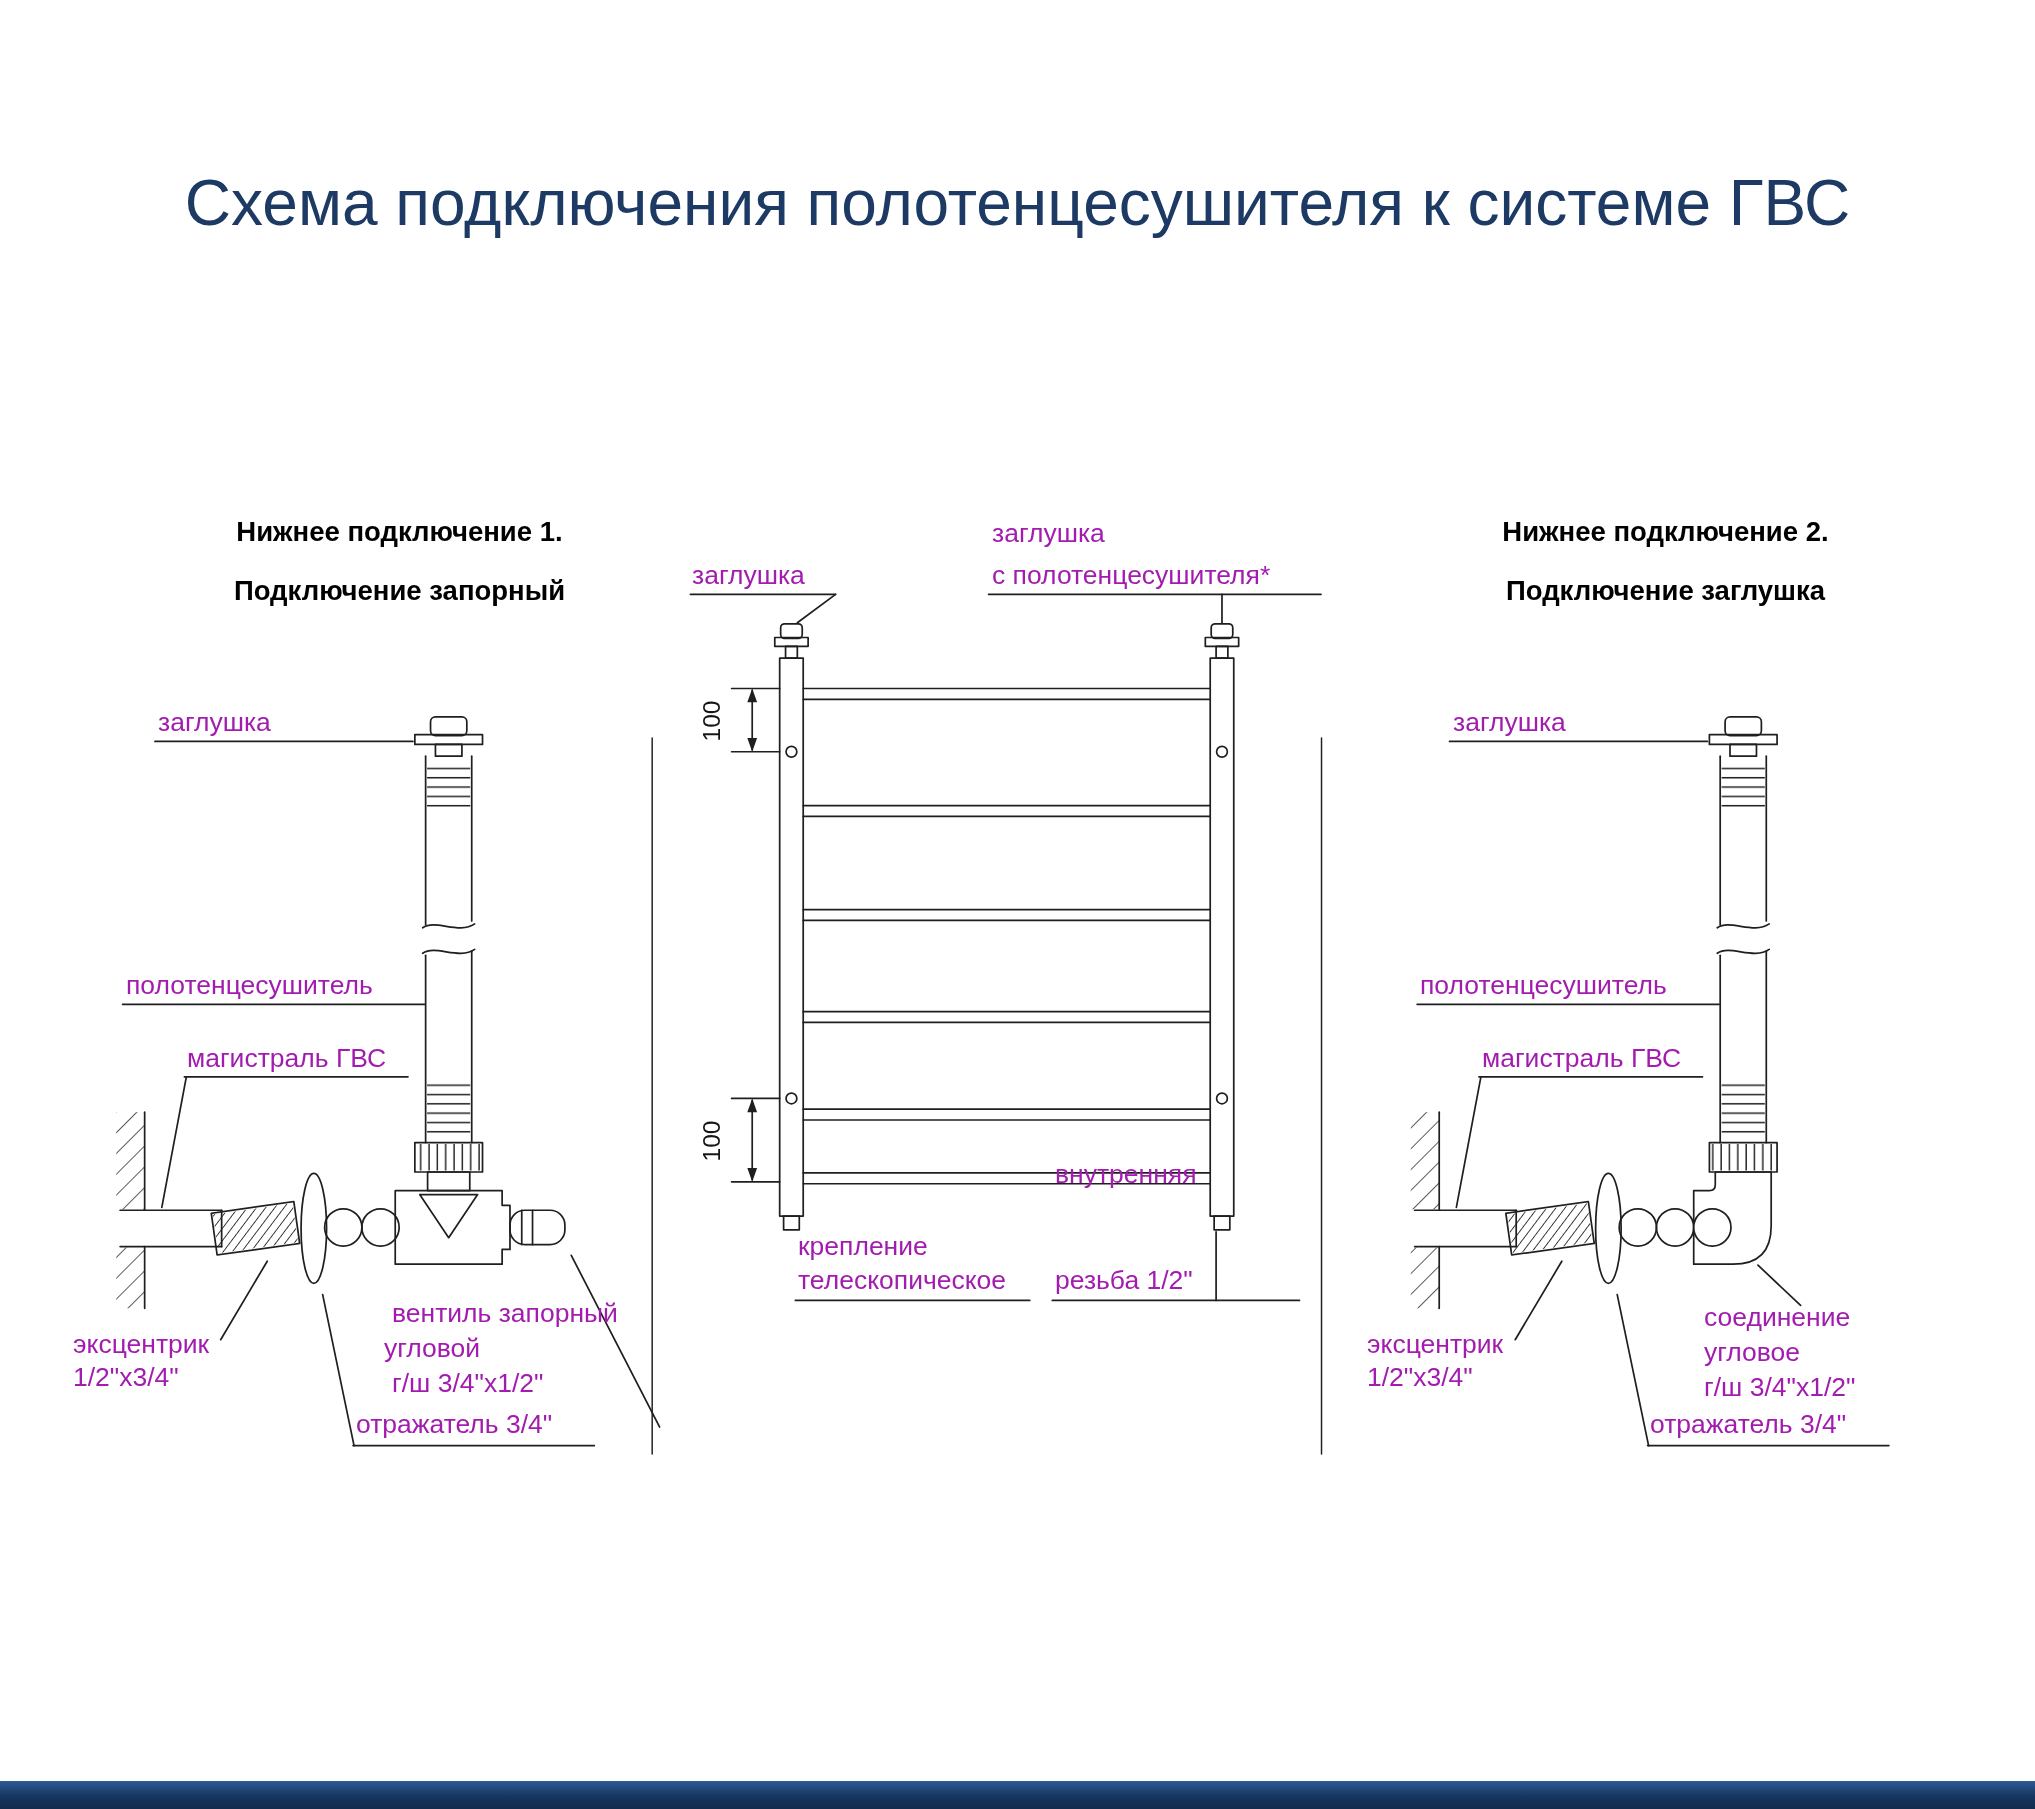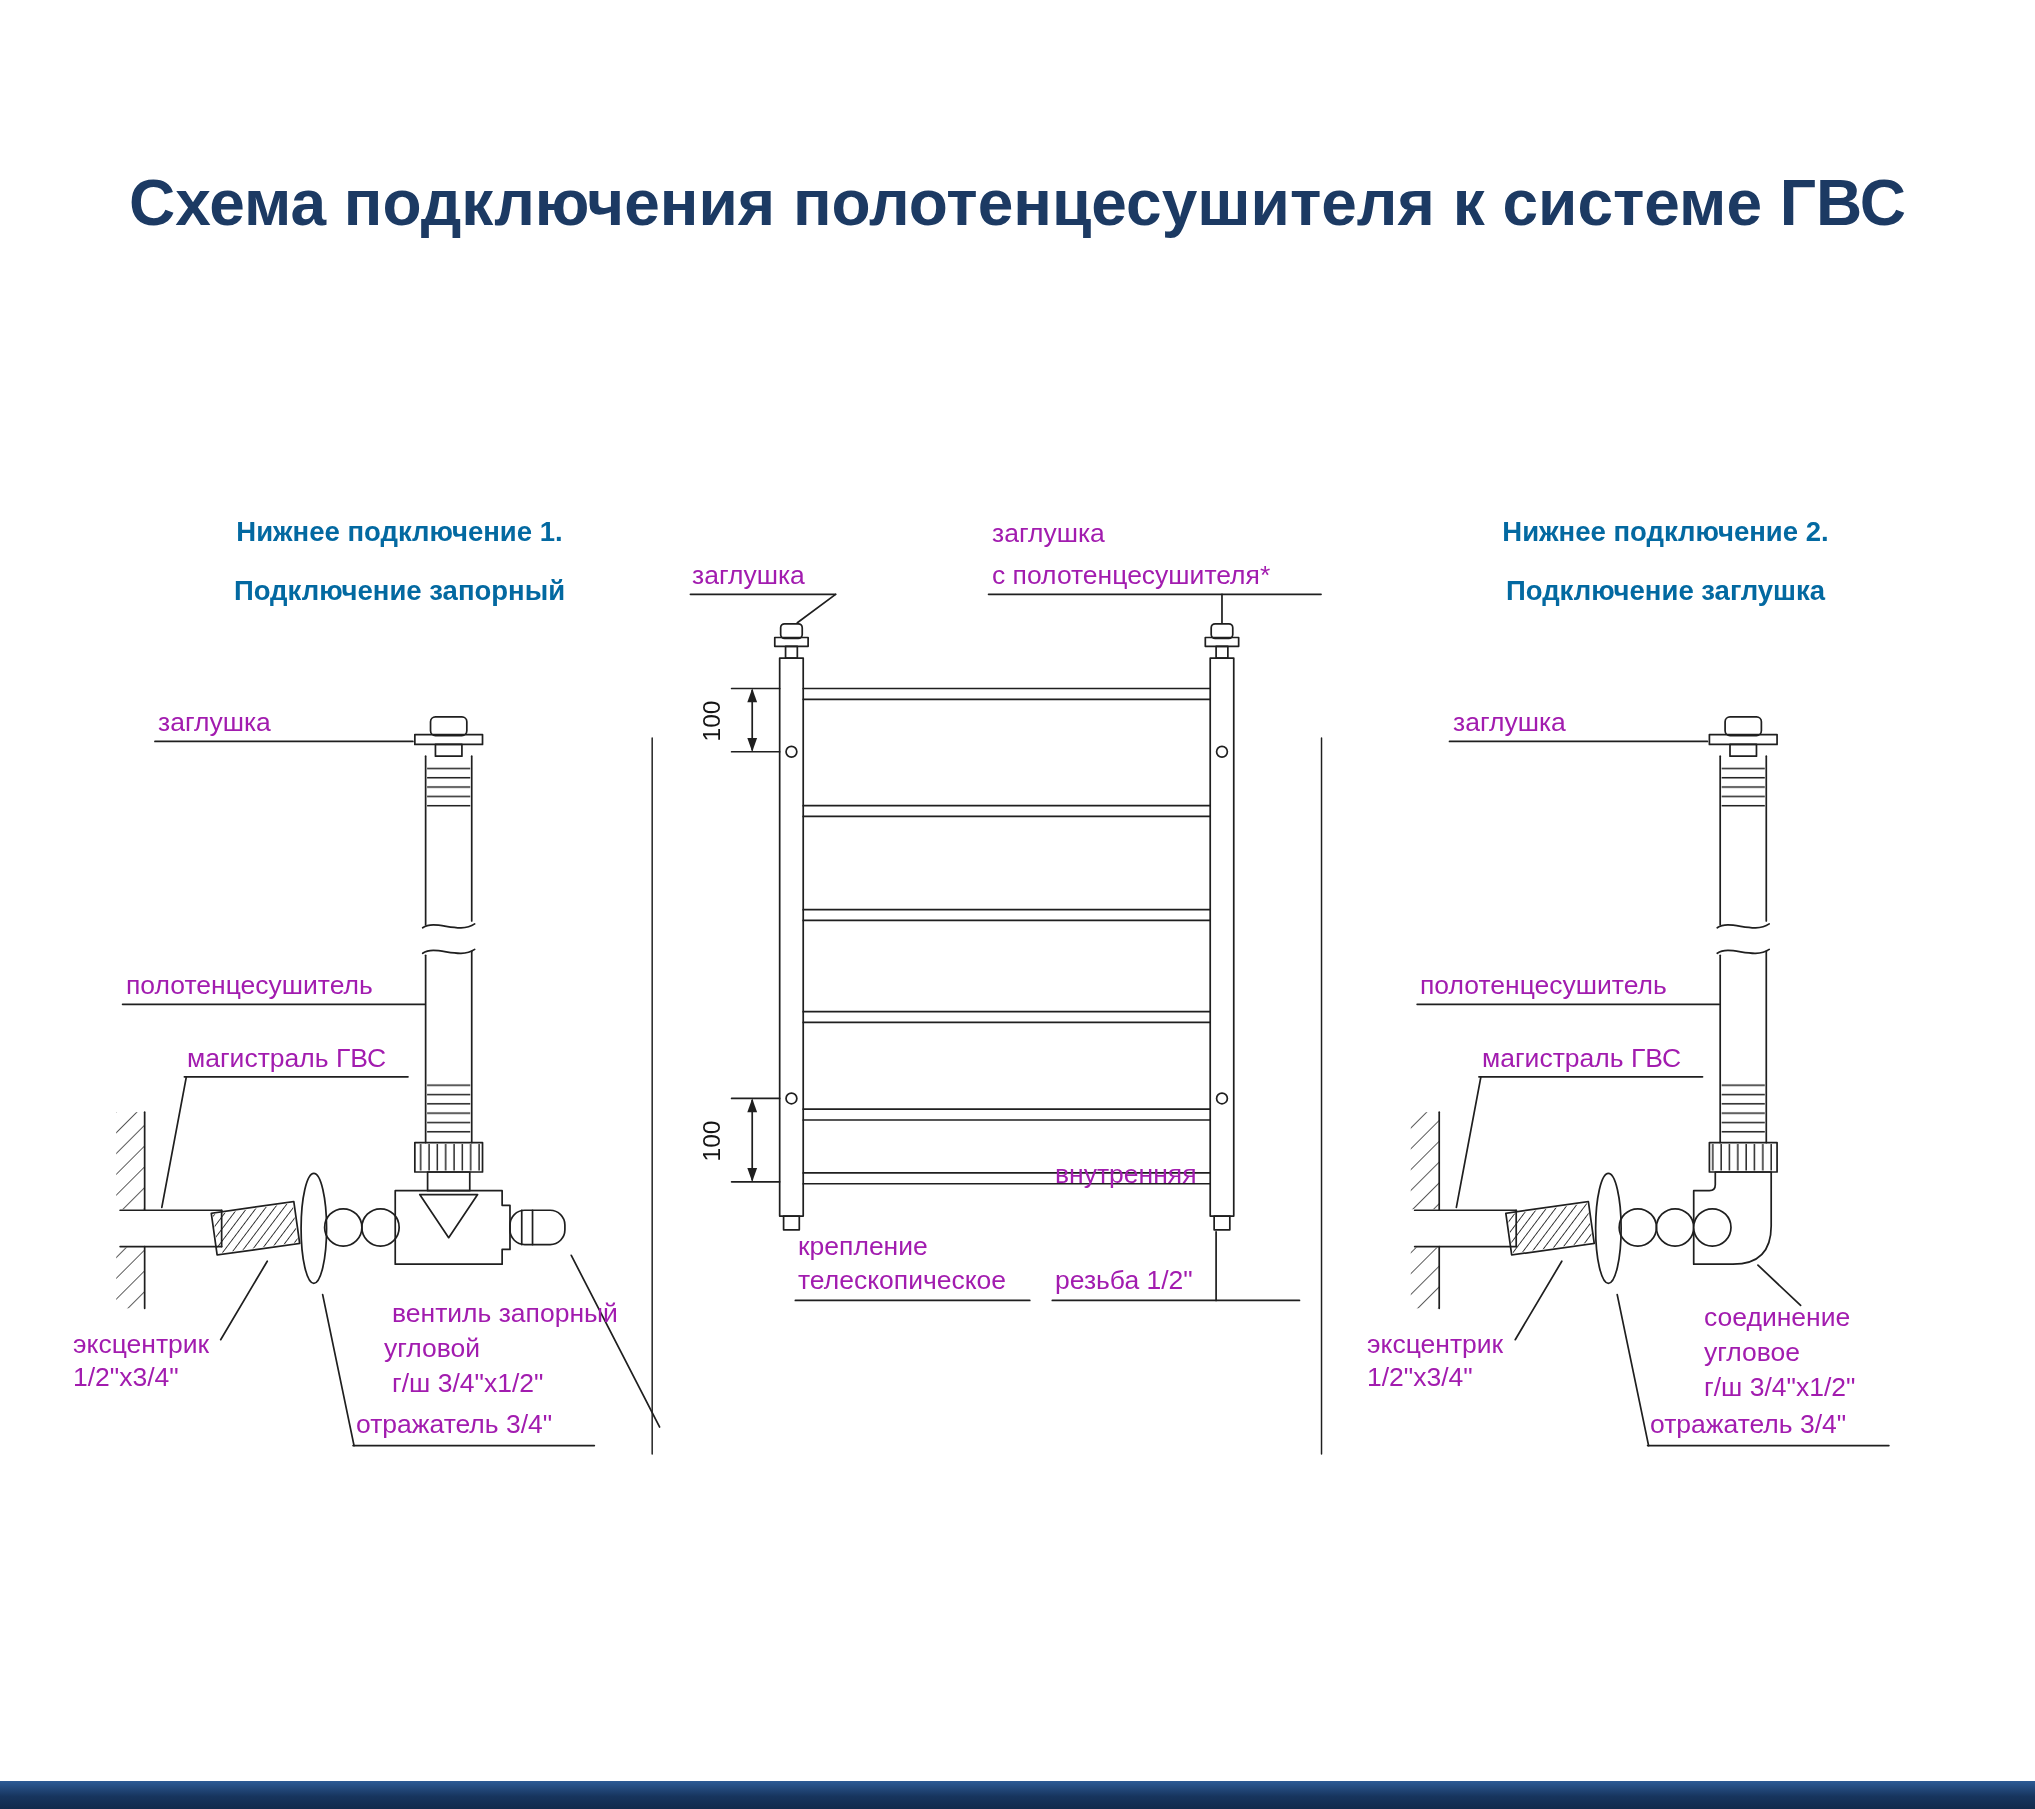--- a/index.html
+++ b/index.html
@@ -1,23 +1,23 @@
 <!DOCTYPE html>
 <html style="font-size:7.8px"><head>
 <meta charset="utf-8">
 <style>
   html,body{margin:0;padding:0;background:#fff;}
   .page{position:relative;width:2035px;height:1809px;background:#ffffff;overflow:hidden;
         font-family:"Liberation Sans",sans-serif;color:#111;}
   .title{position:absolute;left:0;top:166px;width:2035px;text-align:center;
-         font-size:64px;font-weight:bold;color:#1c3a63;white-space:nowrap;}
+         font-size:64px;font-weight:normal;color:#1c3a63;white-space:nowrap;}
   .art{position:absolute;left:0;top:0;width:2035px;height:1809px;}
   .lbl{position:absolute;font-size:26.5px;line-height:1.1;white-space:nowrap;color:#a21caf;}
   .heading{position:absolute;width:407px;text-align:center;font-size:27.5px;font-weight:bold;
-           white-space:nowrap;color:#0369a1;}
+           white-space:nowrap;color:#000000;}
   .dim{position:absolute;width:78px;text-align:center;font-size:24.5px;color:#151515;
        transform:rotate(-90deg);}
   .footer-bar{position:absolute;left:0;top:1781px;width:2035px;height:28px;
               background:linear-gradient(180deg,#2d5b96 0%,#17355e 55%,#122a4c 100%);}
 </style>
 </head>
 <body>
 
 <div class="page">
 

